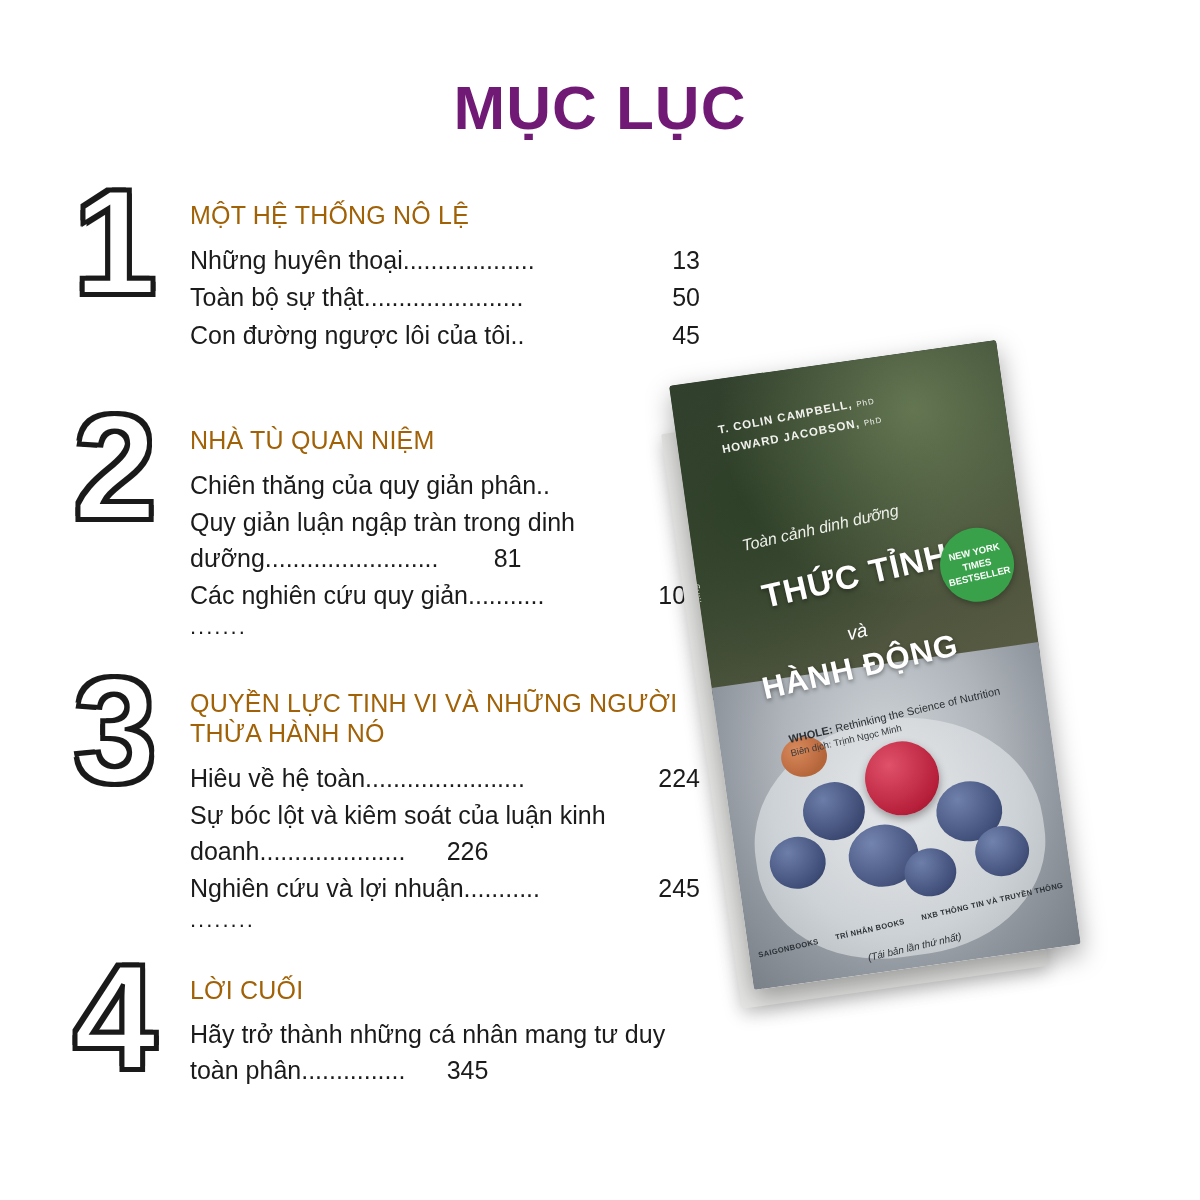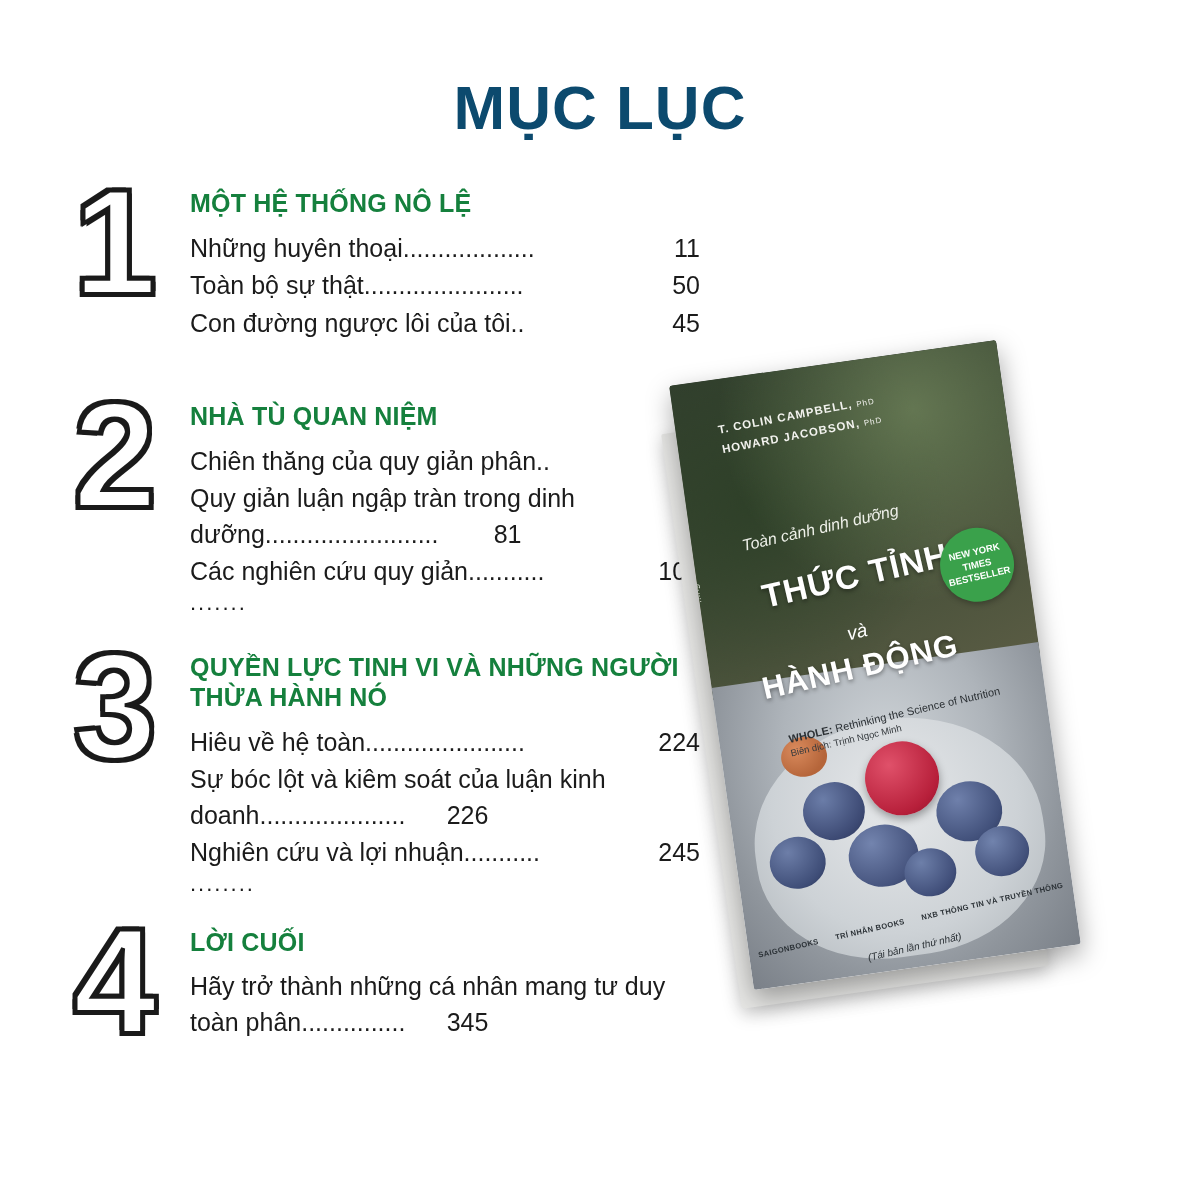--- a/index.html
+++ b/index.html
@@ -17,21 +17,21 @@
 
   
   .page-title {
     position: absolute;
     top: 72px;
     left: 0;
     width: 1200px;
     text-align: center;
     font-size: 62px;
     font-weight: bold;
-    color: #0c4a6e;
+    color: #701a75;
     letter-spacing: 1px;
   }
 
   
   .toc {
     position: absolute;
     top: 180px;
     left: 40px;
     width: 660px;
   }
@@ -60,25 +60,26 @@
     font-family: "Liberation Sans", sans-serif;
   }
 
   .chapter-body {
     margin-left: 150px;
     padding-top: 8px;
   }
 
   .chapter-title {
     font-size: 25px;
-    font-weight: bold;
-    color: #15803d;
+    font-weight: normal;
+    color: #a16207;
     letter-spacing: 0.2px;
     line-height: 1.22;
     margin-bottom: 12px;
+    margin-top: 12px;
   }
 
   .entry {
     display: flex;
     align-items: flex-end;
     font-size: 25px;
     color: #1b1b1b;
     line-height: 1.42;
     margin-bottom: 2px;
   }
@@ -327,21 +328,21 @@
 <div class="page-title">MỤC LỤC</div>
 
 <div class="toc">
 
   <div class="chapter" id="chapter-1">
     <div class="chapter-number">1</div>
     <div class="chapter-body">
       <div class="chapter-title">MỘT HỆ THỐNG NÔ LỆ</div>
       <div class="entry">
         <span class="entry-text">Những huyên thoại...................</span>
-        <span class="entry-page">11</span>
+        <span class="entry-page">13</span>
       </div>
       <div class="entry">
         <span class="entry-text">Toàn bộ sự thật.......................</span>
         <span class="entry-page">50</span>
       </div>
       <div class="entry">
         <span class="entry-text">Con đường ngược lôi của tôi..</span>
         <span class="entry-page">45</span>
       </div>
     </div>

